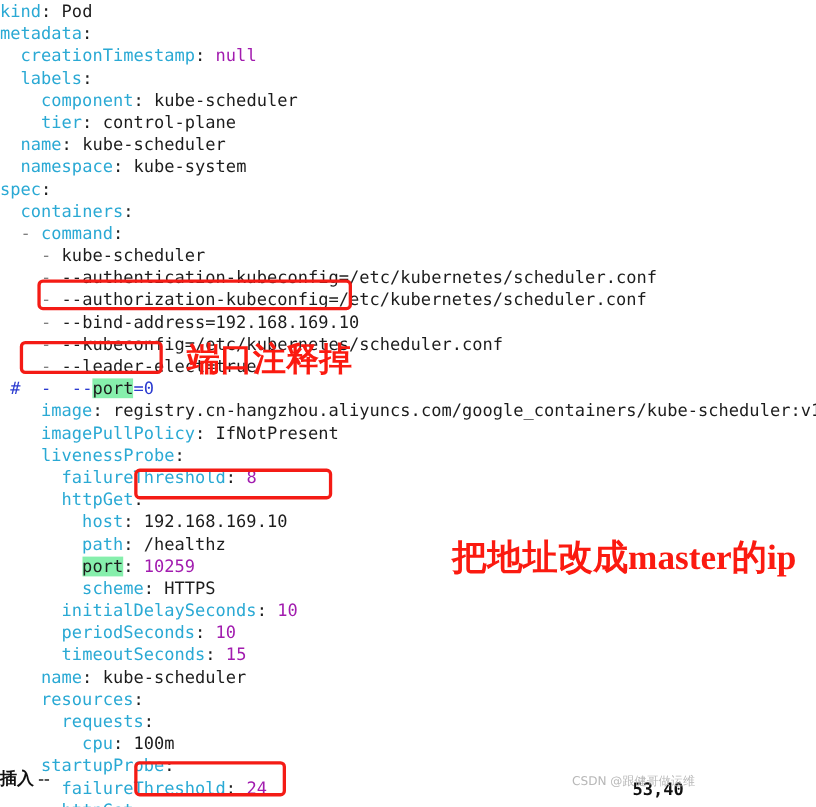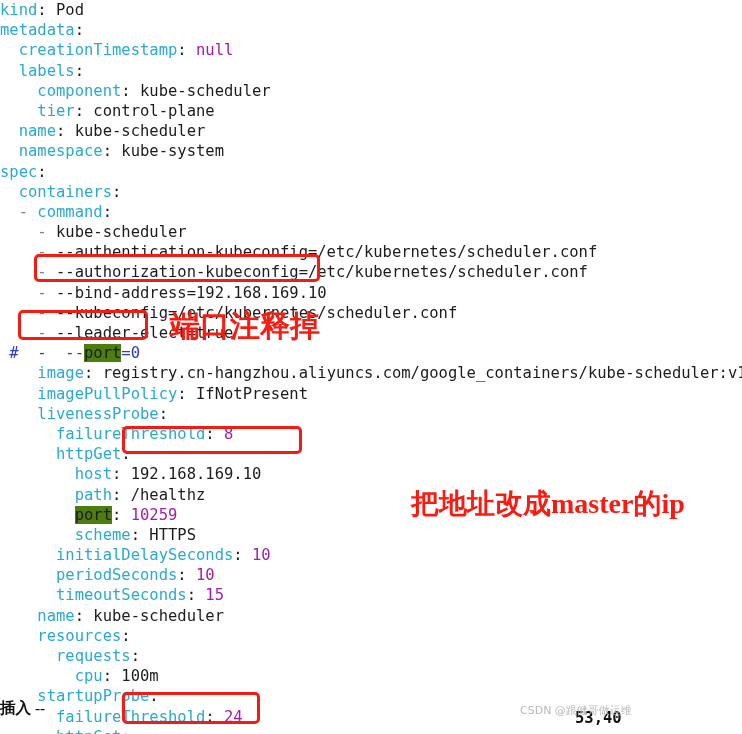--- a/index.html
+++ b/index.html
@@ -33,42 +33,42 @@
     height: 20.2px;
     white-space: pre;
     position: relative;
   }
   
   .k   { color: #2aa9d4; }            
   .num { color: #a21caf; }            
   .str { color: #1c1c1c; }            
   .dash{ color: #808080; }            
   .cmt { color: #2b3bd0; }            
-  .hl  { background: #4d7c0f; color: #1c1c1c; }  
+  .hl  { background: #86efac; color: #1c1c1c; }  
 
   
   .redbox {
     position: absolute;
     border: 3px solid #f41b15;
     border-radius: 5px;
     box-sizing: border-box;
     pointer-events: none;
   }
 
   
   .note {
     position: absolute;
     color: #fb1a10;
     font-family: Liberation Serif, serif;
     font-weight: 600;
     white-space: nowrap;
     letter-spacing: 0px;
   }
   #note-port { left: 170px; top: 306px; font-size: 30px; }
-  #note-ip   { left: 411px; top: 485px; font-size: 28px; text-align: right; }
+  #note-ip   { left: 411px; top: 485px; font-size: 32px; text-align: right; }
 
   
   #statusline {
     position: absolute;
     left: 0;
     top: 698px;
     width: 742px;
     height: 21px;
     font-family: Liberation Serif, serif;
     font-size: 15.5px;

